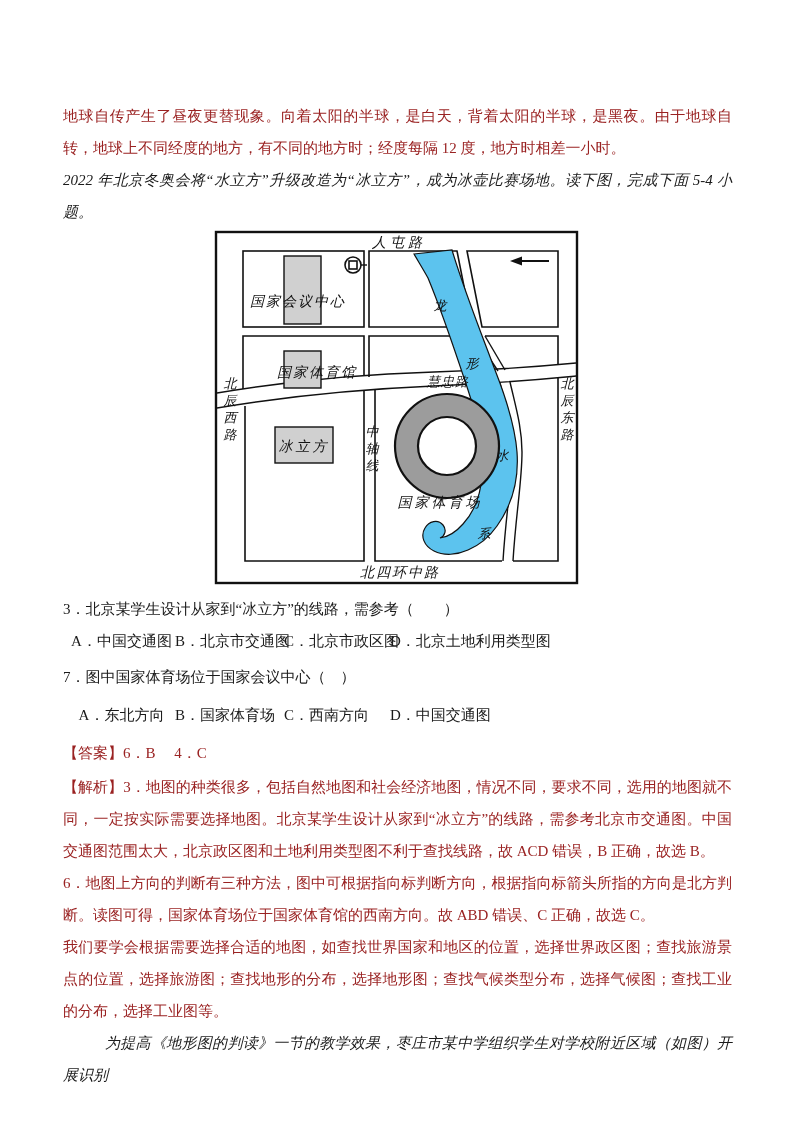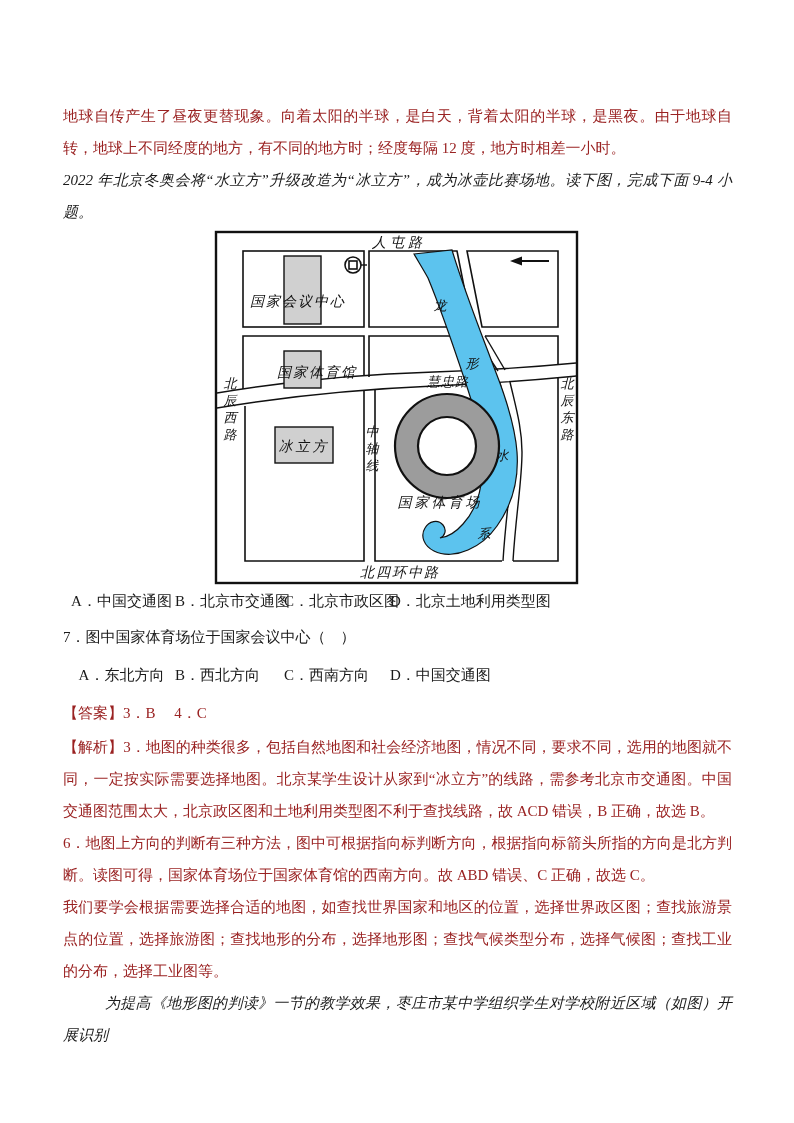--- a/index.html
+++ b/index.html
@@ -44,21 +44,21 @@
   .mlabel{font-family:"Liberation Serif","DejaVu Serif",serif;font-style:italic;fill:#111;}
 </style>
 </head>
 <body>
 
 <div class="content">
 
 
   <p class="red p2">地球自传产生了昼夜更替现象。向着太阳的半球，是白天，背着太阳的半球，是黑夜。由于地球自转，地球上不同经度的地方，有不同的地方时；经度每隔 12 度，地方时相差一小时。</p>
 
-  <p class="kai">2022 年北京冬奥会将“水立方”升级改造为“冰立方”，成为冰壶比赛场地。读下图，完成下面 9-4 小题。</p>
+  <p class="kai">2022 年北京冬奥会将“水立方”升级改造为“冰立方”，成为冰壶比赛场地。读下图，完成下面 5-4 小题。</p>
 
   <div class="mapwrap">
     <svg viewBox="0 0 365 355" width="365" height="355">
 
       <rect class="mapborder" x="2" y="2" width="361" height="351"></rect>
 
       <rect class="blkf" x="29" y="21" width="121" height="76"></rect>
       <path class="blk" d="M 29,159 L 29,106 L 150,106 L 150,146"></path>
       <path class="blk" d="M 31,176 L 31,331 L 150,331 L 150,160"></path>
       <polygon class="blkf" points="155,21 243,21 258,97 155,97"></polygon>
@@ -120,36 +120,37 @@
           <text x="90" y="221" font-size="14" text-anchor="middle" letter-spacing="3" class="mlabel">冰立方</text>
           <text x="226" y="277" font-size="14" text-anchor="middle" letter-spacing="3" class="mlabel">国家体育场</text>
           <text x="226" y="80" font-size="13" text-anchor="middle" class="mlabel">龙</text>
           <text x="258" y="138" font-size="13" text-anchor="middle" class="mlabel">形</text>
           <text x="288" y="230" font-size="13" text-anchor="middle" class="mlabel">水</text>
           <text x="270" y="308" font-size="13" text-anchor="middle" class="mlabel">系</text>
         </g>
     </svg>
   </div>
 
+  <p class="qline">3．北京某学生设计从家到“冰立方”的线路，需参考（　　）</p>
   <div class="optrow">
     <span class="oc1">A．中国交通图</span>
     <span class="oc2">B．北京市交通图</span>
     <span class="oc3">C．北京市政区图</span>
     <span class="oc4">D．北京土地利用类型图</span>
   </div>
 
   <p class="q4line">7．图中国家体育场位于国家会议中心（　）</p>
   <div class="optrow optrow2">
     <span class="oc1">A．东北方向</span>
-    <span class="oc2">B．西北方向</span>
+    <span class="oc2">B．国家体育场</span>
     <span class="oc3">C．西南方向</span>
     <span class="oc4">D．中国交通图</span>
   </div>
 
-  <p class="red answer">【答案】3．B　 4．C</p>
+  <p class="red answer">【答案】6．B　 4．C</p>
 
   <p class="red ana1">【解析】3．地图的种类很多，包括自然地图和社会经济地图，情况不同，要求不同，选用的地图就不同，一定按实际需要选择地图。北京某学生设计从家到“冰立方”的线路，需参考北京市交通图。中国交通图范围太大，北京政区图和土地利用类型图不利于查找线路，故 ACD 错误，B 正确，故选 B。</p>
   <p class="red">6．地图上方向的判断有三种方法，图中可根据指向标判断方向，根据指向标箭头所指的方向是北方判断。读图可得，国家体育场位于国家体育馆的西南方向。故 ABD 错误、C 正确，故选 C。</p>
   <p class="red">我们要学会根据需要选择合适的地图，如查找世界国家和地区的位置，选择世界政区图；查找旅游景点的位置，选择旅游图；查找地形的分布，选择地形图；查找气候类型分布，选择气候图；查找工业的分布，选择工业图等。</p>
 
   <p class="kai footerline">为提高《地形图的判读》一节的教学效果，枣庄市某中学组织学生对学校附近区域（如图）开展识别</p>
 
 </div>
 
 </body></html>

